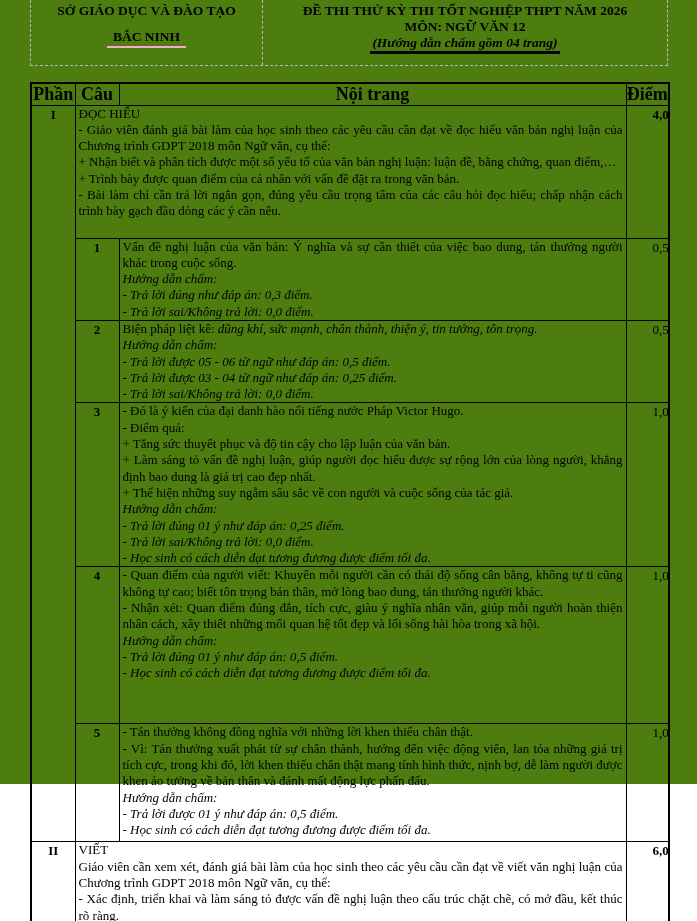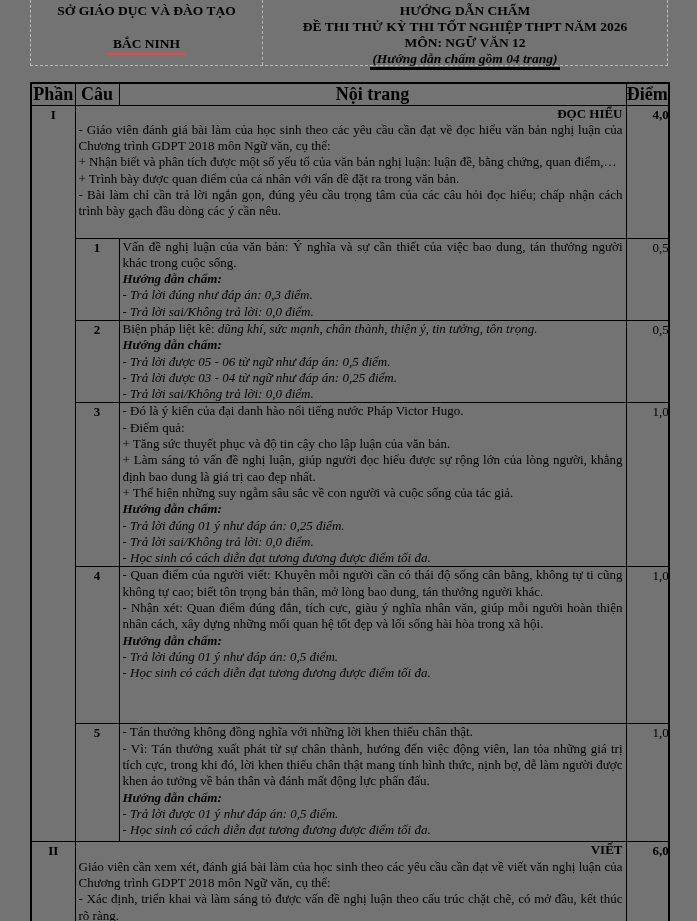--- a/index.html
+++ b/index.html
@@ -4,36 +4,36 @@
 <style>
   * { margin: 0; padding: 0; box-sizing: border-box; }
   html, body { background: #ffffff; }
   body {
     width: 697px; height: 921px;
     font-family: "Liberation Serif", "DejaVu Serif", serif;
     color: #000;
     overflow: hidden;
     position: relative;
   }
-  .page { position: relative; width: 697px; height: 921px; background: #737373; }
+  .page { position: relative; width: 697px; height: 784px; background: #4d7c0f; }
 
   
   .letterhead {
     position: absolute; left: 30px; top: 0; width: 638px; height: 66px;
     display: flex;
     border: 1px dashed #b8b8b8; border-top: none;
   }
   .lh-left {
     width: 232px; border-right: 1px dashed #b8b8b8;
     text-align: center; padding-top: 3px;
     font-weight: bold; font-size: 13.5px; line-height: 16px;
   }
   .lh-left .org-sub {
-    display: inline-block; border-bottom: 2px solid #ef4444;
-    padding: 0 6px 1px 6px; margin-top: 17px;
+    display: inline-block; border-bottom: 2px solid #f9a8d4;
+    padding: 0 6px 1px 6px; margin-top: 10px;
   }
   .lh-right {
     flex: 1; text-align: center; padding-top: 3px;
     font-weight: bold; font-size: 13.5px; line-height: 16px;
   }
   .lh-right .note {
     display: inline-block; font-style: italic;
     border-bottom: 3px solid #000; padding: 0 2px 0 2px; margin-top: 0px;
   }
 
@@ -50,37 +50,36 @@
     padding: 0 3px;
   }
   .rubric th {
     font-size: 18px; font-weight: bold; text-align: center;
     padding: 2px 0; height: 22px; vertical-align: middle;
   }
   td.part  { text-align: center; font-weight: bold; padding-top: 1px; }
   td.qnum  { text-align: center; font-weight: bold; padding-top: 1px; }
   td.pts   { text-align: center; padding-top: 1px; padding-left: 26px; }
   td.pts.b { font-weight: bold; }
-  .sec-title { text-align: right; font-weight: bold; }
+  .sec-title { text-align: left; font-weight: normal; }
   .para { text-align: justify; }
-  .hdc  { font-weight: bold; font-style: italic; }
+  .hdc  { font-weight: normal; font-style: italic; }
   .it   { font-style: italic; text-align: justify; }
 </style>
 </head>
 <body>
 
 <div class="page">
 
   <div class="letterhead">
     <div class="lh-left">
       <div>SỞ GIÁO DỤC VÀ ĐÀO TẠO</div>
       <span class="org-sub">BẮC NINH</span>
     </div>
     <div class="lh-right">
-      <div>HƯỚNG DẪN CHẤM</div>
       <div>ĐỀ THI THỬ KỲ THI TỐT NGHIỆP THPT NĂM 2026</div>
       <div>MÔN: NGỮ VĂN 12</div>
       <span class="note">(Hướng dẫn chấm gồm 04 trang)</span>
     </div>
   </div>
 
   <table class="rubric">
     <colgroup>
       <col style="width:44px">
         <col style="width:44px">
@@ -144,21 +143,21 @@
         <div class="it">- Trả lời sai/Không trả lời: 0,0 điểm.</div>
         <div class="it">- Học sinh có cách diễn đạt tương đương được điểm tối đa.</div>
       </td>
       <td class="pts">1,0</td>
     </tr>
 
     <tr style="height:157px;">
       <td class="qnum">4</td>
       <td>
         <div class="para">- Quan điểm của người viết: Khuyên mỗi người cần có thái độ sống cân bằng, không tự ti cũng không tự cao; biết tôn trọng bản thân, mở lòng bao dung, tán thưởng người khác.</div>
-        <div class="para">- Nhận xét: Quan điểm đúng đắn, tích cực, giàu ý nghĩa nhân văn, giúp mỗi người hoàn thiện nhân cách, xây dựng những mối quan hệ tốt đẹp và lối sống hài hòa trong xã hội.</div>
+        <div class="para">- Nhận xét: Quan điểm đúng đắn, tích cực, giàu ý nghĩa nhân văn, giúp mỗi người hoàn thiện nhân cách, xây thiết những mối quan hệ tốt đẹp và lối sống hài hòa trong xã hội.</div>
         <div class="hdc">Hướng dẫn chấm:</div>
         <div class="it">- Trả lời đúng 01 ý như đáp án: 0,5 điểm.</div>
         <div class="it">- Học sinh có cách diễn đạt tương đương được điểm tối đa.</div>
       </td>
       <td class="pts">1,0</td>
     </tr>
 
     <tr style="height:118px;">
       <td class="qnum">5</td>
       <td>

